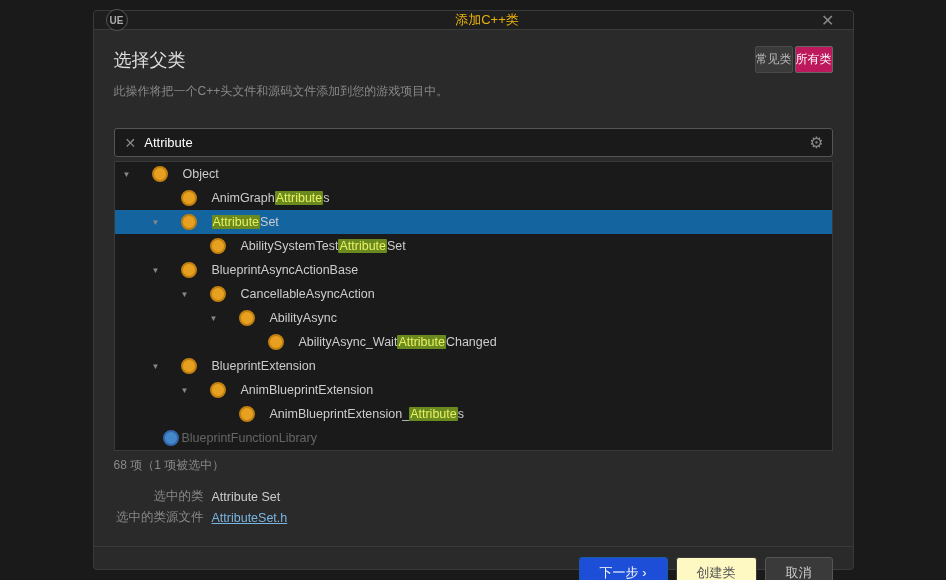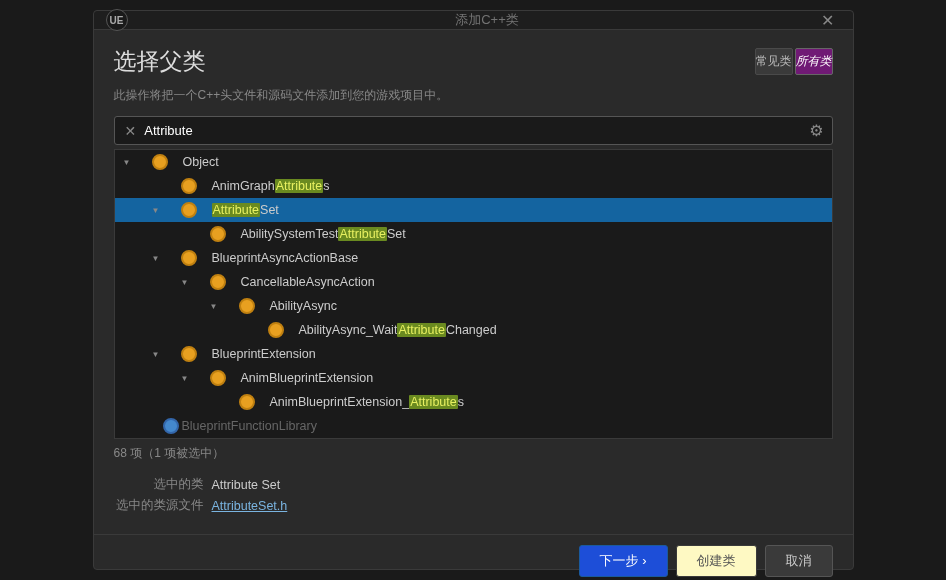--- a/index.html
+++ b/index.html
@@ -48,21 +48,21 @@
       border: 1px solid #555;
       display: flex;
       align-items: center;
       justify-content: center;
       font-size: 10px;
       color: #aaa;
       font-weight: bold;
     }
 
     .title-bar .title {
-      color: #737373;
+      color: #eab308;
       font-size: 13px;
       margin-left: 28px;
     }
 
     .title-bar .close-btn {
       position: absolute;
       right: 12px;
       cursor: pointer;
       color: #888;
       font-size: 16px;
@@ -77,51 +77,50 @@
     }
 
     .section-header {
       display: flex;
       align-items: center;
       justify-content: space-between;
       margin-bottom: 10px;
     }
 
     .section-title {
-      font-size: 23px;
+      font-size: 18px;
       color: #dddddd;
       font-weight: normal;
     }
 
     .tab-buttons {
       display: flex;
       gap: 2px;
     }
 
     .tab-btn {
       padding: 4px 0;
       background: #3a3a3a;
       border: 1px solid #4a4a4a;
       color: #bbb;
       cursor: pointer;
       font-size: 12px;
       border-radius: 2px;
     }
 
     .tab-btn.active {
-      background: #701a75;
+      background: #be185d;
       color: #fff;
       border-color: #666;
-      font-style: italic;
     }
 
     .subtitle {
       font-size: 12px;
       color: #888;
-      margin-bottom: 12px;
+      margin-bottom: 28px;
     }
 
     .search-bar {
       display: flex;
       align-items: center;
       background: #1a1a1a;
       border: 1px solid #555;
       border-radius: 3px;
       padding: 4px 8px;
       margin-bottom: 4px;

